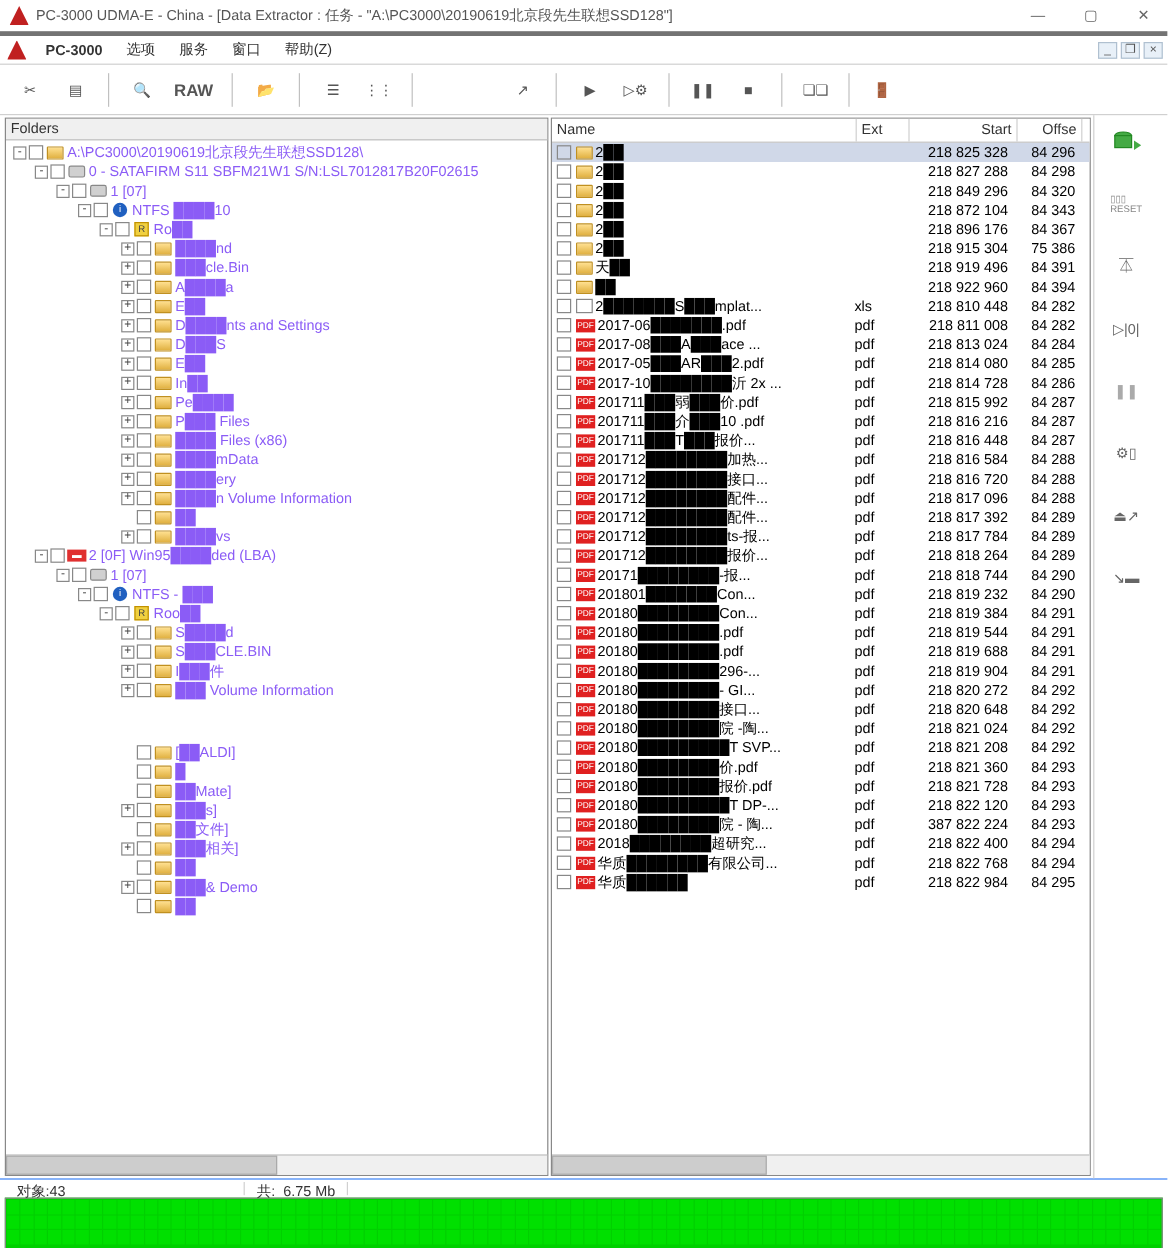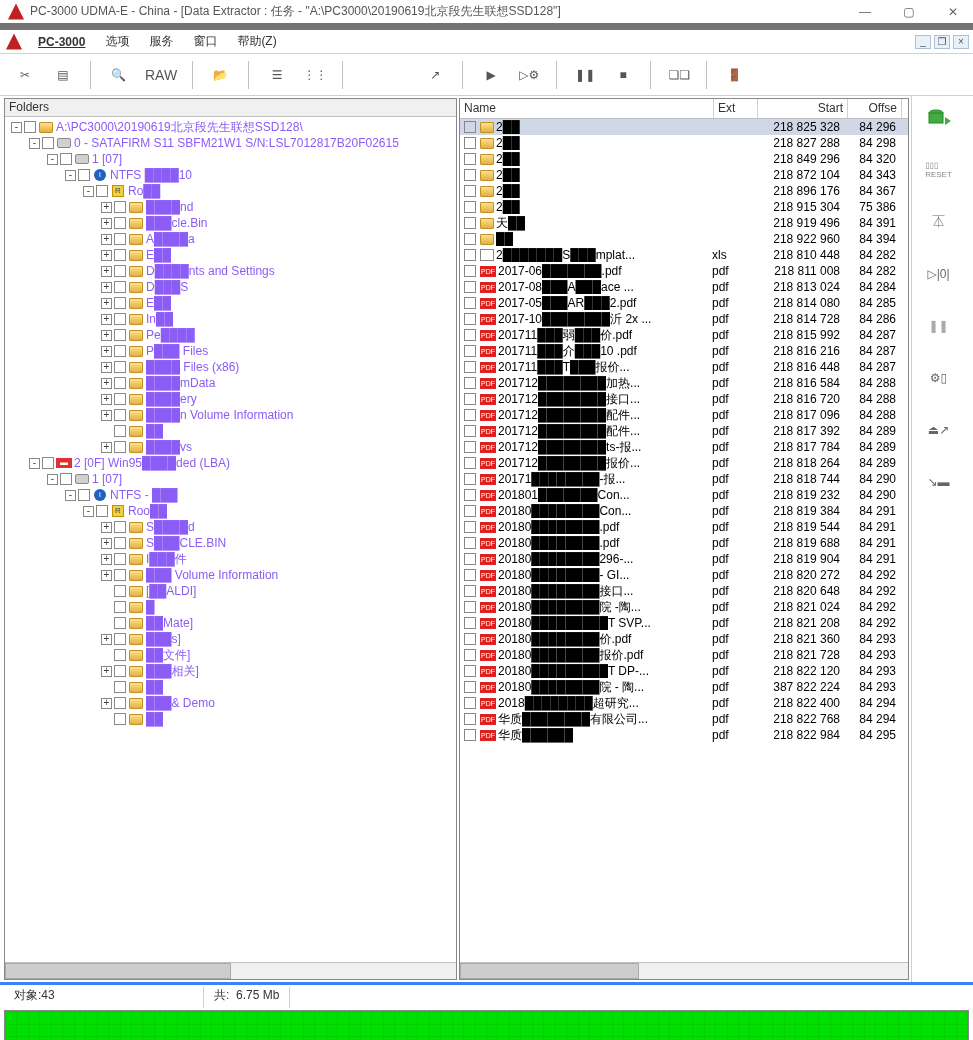--- a/index.html
+++ b/index.html
@@ -1,33 +1,33 @@
 <!DOCTYPE html>
 <html><head>
 <meta charset="utf-8">
 <style>
 * { box-sizing: border-box; margin: 0; padding: 0; font-family: "Microsoft YaHei", Tahoma, sans-serif; font-size: 12px; }
 body { background: #fff; width: 973px; height: 1040px; overflow: hidden; position: relative; }
 
-.titlebar { height: 30px; border-bottom: 7px solid #737373; display: flex; align-items: center; padding: 0 8px; background: #fff; }
+.titlebar { height: 30px; border-bottom: 4px solid #737373; display: flex; align-items: center; padding: 0 8px; background: #fff; }
 .titlebar .app-icon { width: 16px; height: 16px; background: #c02020; margin-right: 6px; display: inline-block; clip-path: polygon(50% 0, 100% 100%, 0 100%); }
 .titlebar .title { color: #555; white-space: nowrap; overflow: hidden; }
 .titlebar .win-btns { margin-left: auto; display: flex; gap: 20px; }
 .titlebar .win-btn { width: 24px; text-align: center; color: #666; cursor: default; }
 
 .menubar { height: 24px; display: flex; align-items: center; padding: 0 6px; border-bottom: 1px solid #d0d0d0; position: relative; }
 .menubar .app-icon { width: 16px; height: 16px; background: #c02020; margin-right: 6px; clip-path: polygon(50% 0, 100% 100%, 0 100%); }
 .menubar .menu-item { padding: 0 10px; color: #333; }
 .menubar .mdi-btns { position: absolute; right: 4px; display: flex; gap: 3px; }
 .menubar .mdi-btn { width: 16px; height: 14px; border: 1px solid #b0c0d0; background: #e8f0f8; font-size: 10px; line-height: 12px; text-align: center; color: #555; }
 
 .toolbar { height: 42px; border-bottom: 1px solid #d0d0d0; display: flex; align-items: center; padding: 2px 8px; gap: 4px; }
 .tbtn { min-width: 34px; height: 34px; border: 1px solid transparent; display: flex; align-items: center; justify-content: center; color: #555; }
 .tsep { width: 2px; height: 28px; border-left: 1px solid #c0c0c0; margin: 0 6px; }
-.raw-label { font-weight: normal; font-size: 14px; color: #555; padding: 0 4px; }
+.raw-label { font-weight: bold; font-size: 14px; color: #555; padding: 0 4px; }
 
 .workarea { display: flex; height: 886px; }
 .left-pane { width: 453px; border: 1px solid #888; margin: 2px 1px 2px 4px; display: flex; flex-direction: column; position: relative; }
 .right-pane { width: 450px; border: 1px solid #888; margin: 2px 2px 2px 1px; display: flex; flex-direction: column; position: relative; }
 .side-toolbar { width: 54px; border-left: 1px solid #d0d0d0; padding: 8px 0; display: flex; flex-direction: column; align-items: center; gap: 24px; }
 .side-btn { width: 32px; height: 28px; display: flex; align-items: center; justify-content: center; color: #666; }
 
 .pane-title { height: 18px; background: #f0f0f0; border-bottom: 1px solid #c0c0c0; padding: 1px 4px; color: #333; }
 .tree { flex: 1; overflow: auto; padding: 2px; }
 .tree-row { display: flex; align-items: center; height: 16px; white-space: nowrap; }
@@ -49,21 +49,21 @@
 .file-header > div { border-right: 1px solid #d0d0d0; padding: 2px 4px; color: #333; }
 .file-list { flex: 1; overflow: hidden; }
 .file-row { display: flex; align-items: center; height: 16px; padding-left: 4px; }
 .file-row .cb { width: 12px; height: 12px; border: 1px solid #888; margin-right: 4px; }
 .file-row .name { width: 232px; display: flex; align-items: center; gap: 2px; overflow: hidden; white-space: nowrap; }
 .file-row .ext { width: 44px; color: #000; }
 .file-row .start { width: 90px; text-align: right; padding-right: 6px; color: #000; }
 .file-row .offse { width: 54px; text-align: right; padding-right: 4px; color: #000; }
 .file-row.sel { background: #d0d8e8; }
 
-.statusbar { height: 28px; border-top: 3px solid #3b82f6; display: flex; padding: 2px 4px; color: #333; }
+.statusbar { height: 16px; border-top: 1px solid #3b82f6; display: flex; padding: 2px 4px; color: #333; }
 .statusbar .cell { padding: 0 10px; border-right: 1px solid #d0d0d0; }
 .statusbar .cell:first-child { width: 200px; }
 
 .lba-map { margin: 0 4px 2px 4px; }
 .map-grid { height: 92px; background: #00d000; display: grid; grid-template-columns: repeat(84, 1fr); grid-template-rows: repeat(7, 1fr); gap: 1px; padding: 1px; border: 1px solid #888; }
 .map-grid > div { background: #00e000; }
 </style>
 </head>
 <body>
 
@@ -72,21 +72,21 @@
   <span class="title">PC-3000 UDMA-E - China - [Data Extractor : 任务 - "A:\PC3000\20190619北京段先生联想SSD128"]</span>
   <div class="win-btns">
     <span class="win-btn">—</span>
     <span class="win-btn">▢</span>
     <span class="win-btn">✕</span>
   </div>
 </div>
 
 <div class="menubar">
   <span class="app-icon"></span>
-  <span class="menu-item" style="font-weight:bold;text-decoration:underline;">PC-3000</span>
+  <span class="menu-item" style="font-weight:bold;">PC-3000</span>
   <span class="menu-item">选项</span>
   <span class="menu-item">服务</span>
   <span class="menu-item">窗口</span>
   <span class="menu-item">帮助(Z)</span>
   <div class="mdi-btns">
     <span class="mdi-btn">_</span>
     <span class="mdi-btn">❐</span>
     <span class="mdi-btn">×</span>
   </div>
 </div>
@@ -347,21 +347,21 @@
           <span class="label ">I███件</span>
         </div>
         <div class="tree-row" style="padding-left: 94px;">
           <span class="exp">+</span>
           <span class="cb"></span>
           <span class="ico">
             <span class="ico-folder"></span>
           </span>
           <span class="label ">███ Volume Information</span>
         </div>
-        <div class="tree-row" style="padding-left: 94px;">
+        <div class="tree-row" style="padding-left: 94px; margin-top: 36px;">
           <span style="width: 13px; display: inline-block;"></span>
           <span class="cb"></span>
           <span class="ico">
             <span class="ico-folder"></span>
           </span>
           <span class="label ">[██ALDI]</span>
         </div>
         <div class="tree-row" style="padding-left: 94px;">
           <span style="width: 13px; display: inline-block;"></span>
           <span class="cb"></span>

